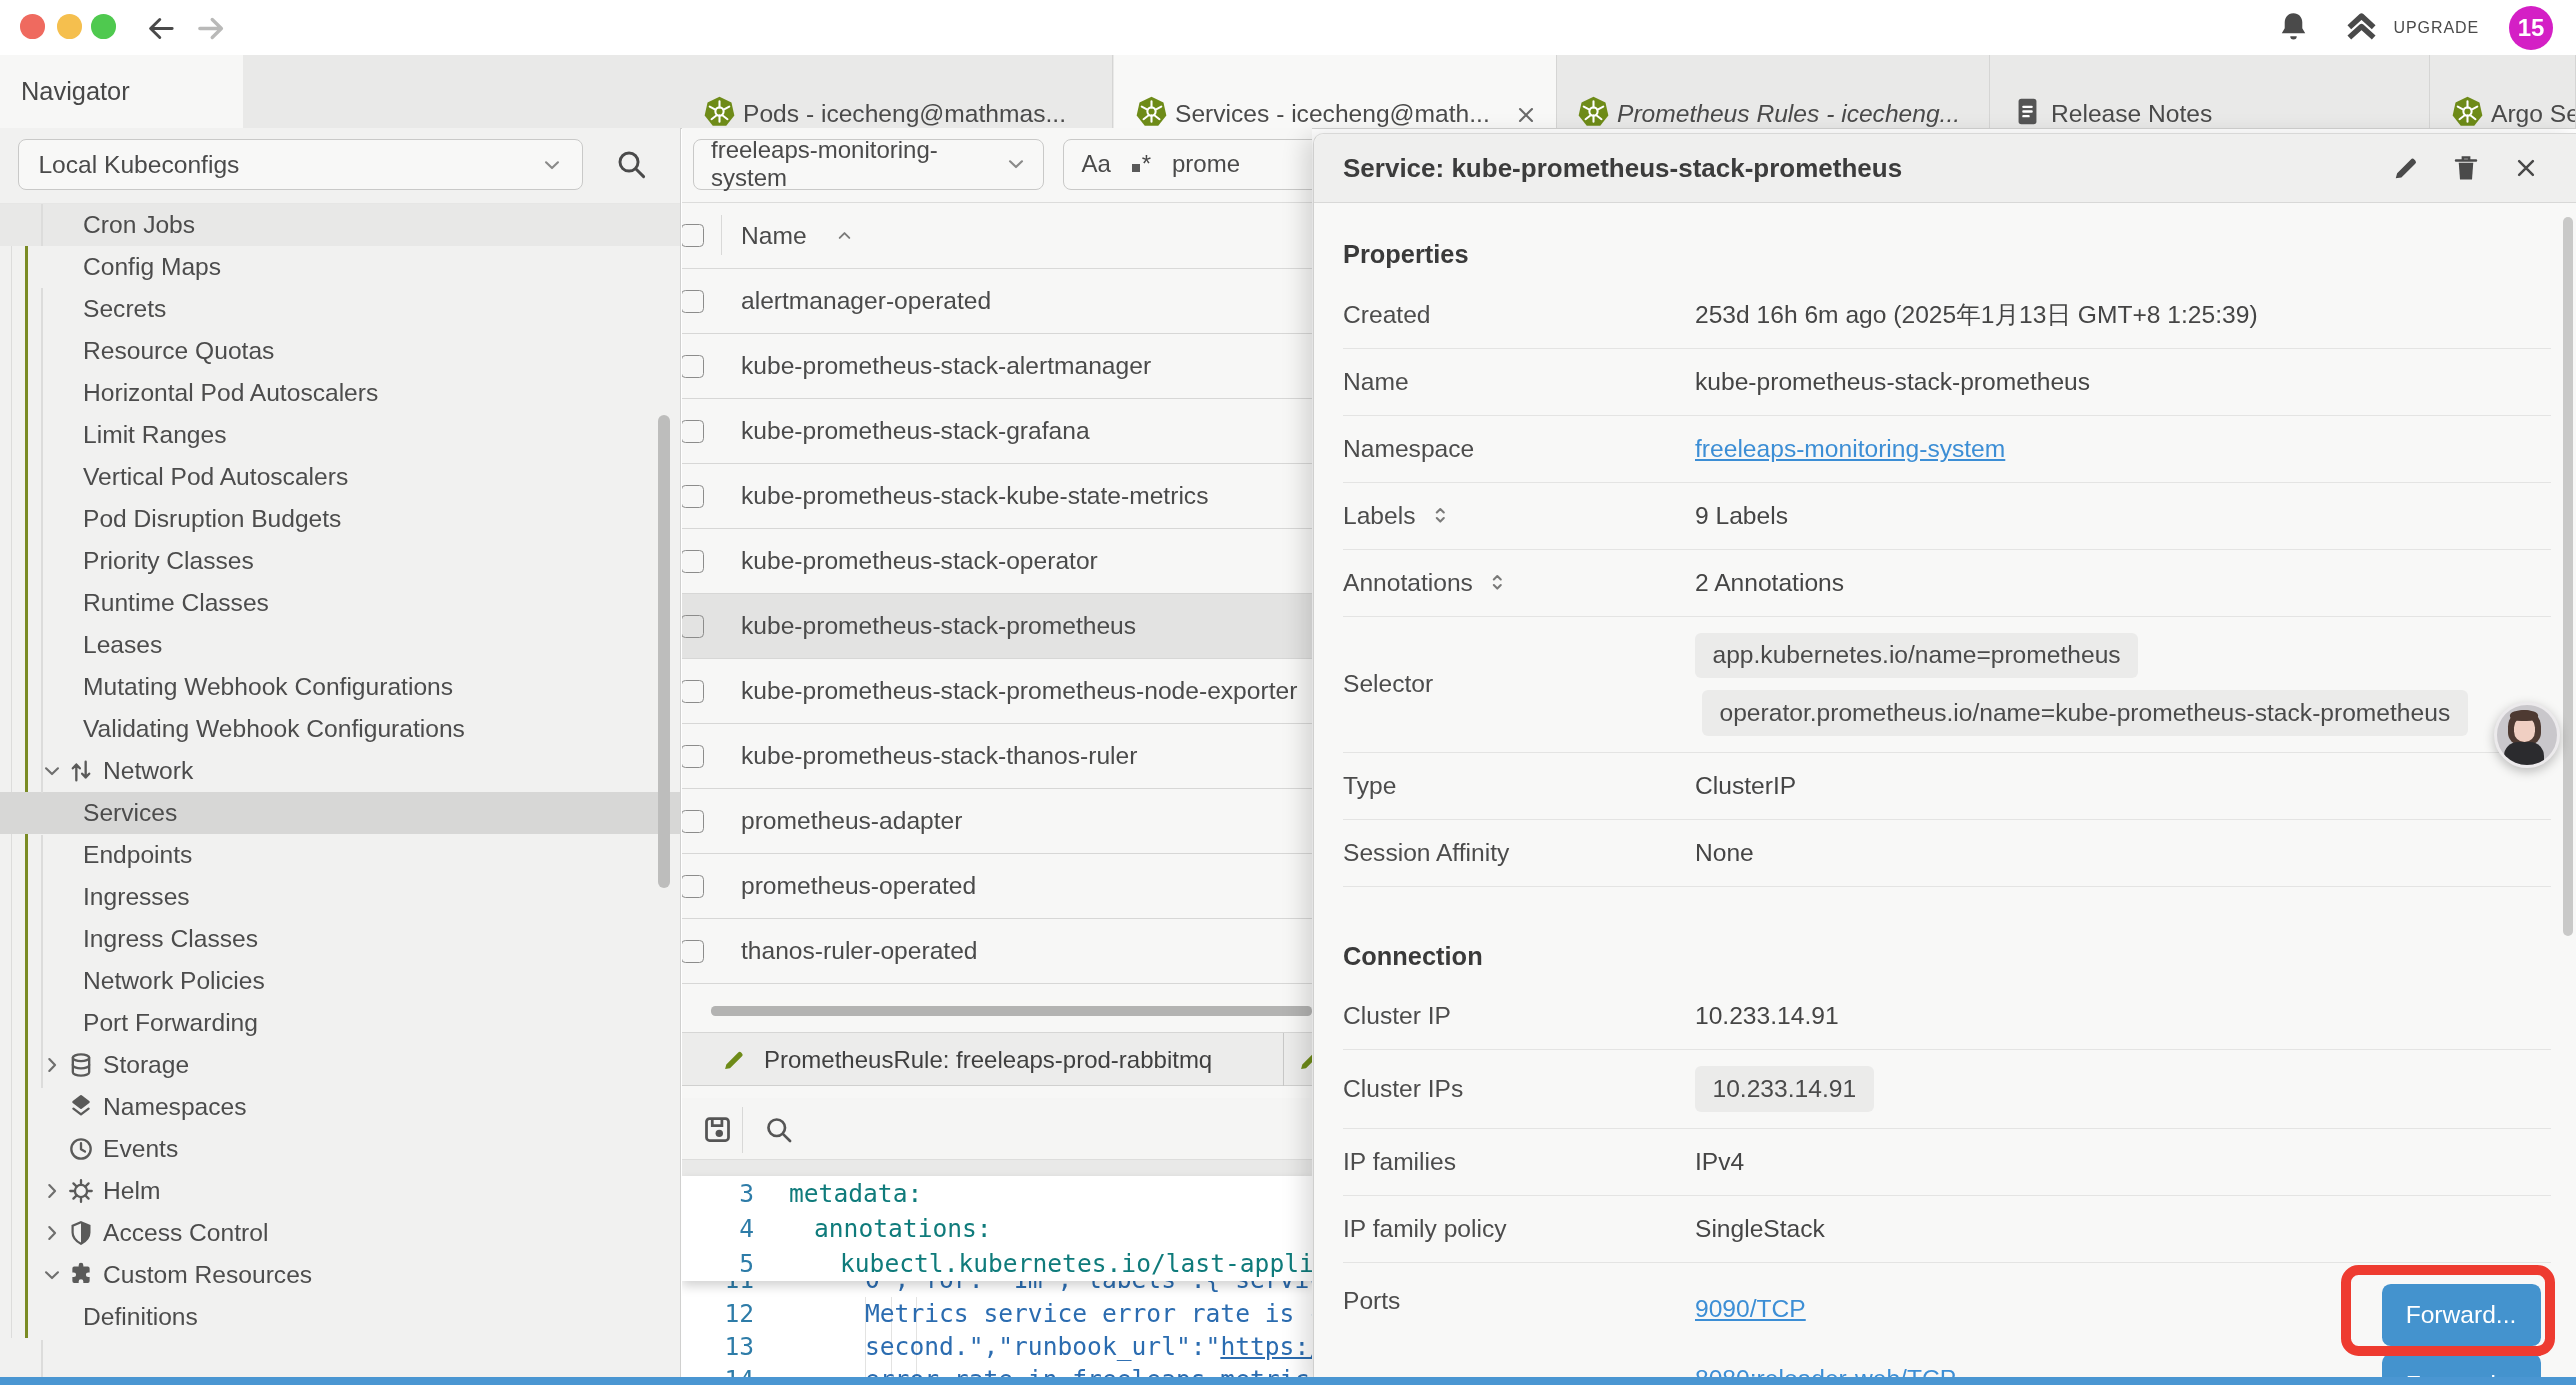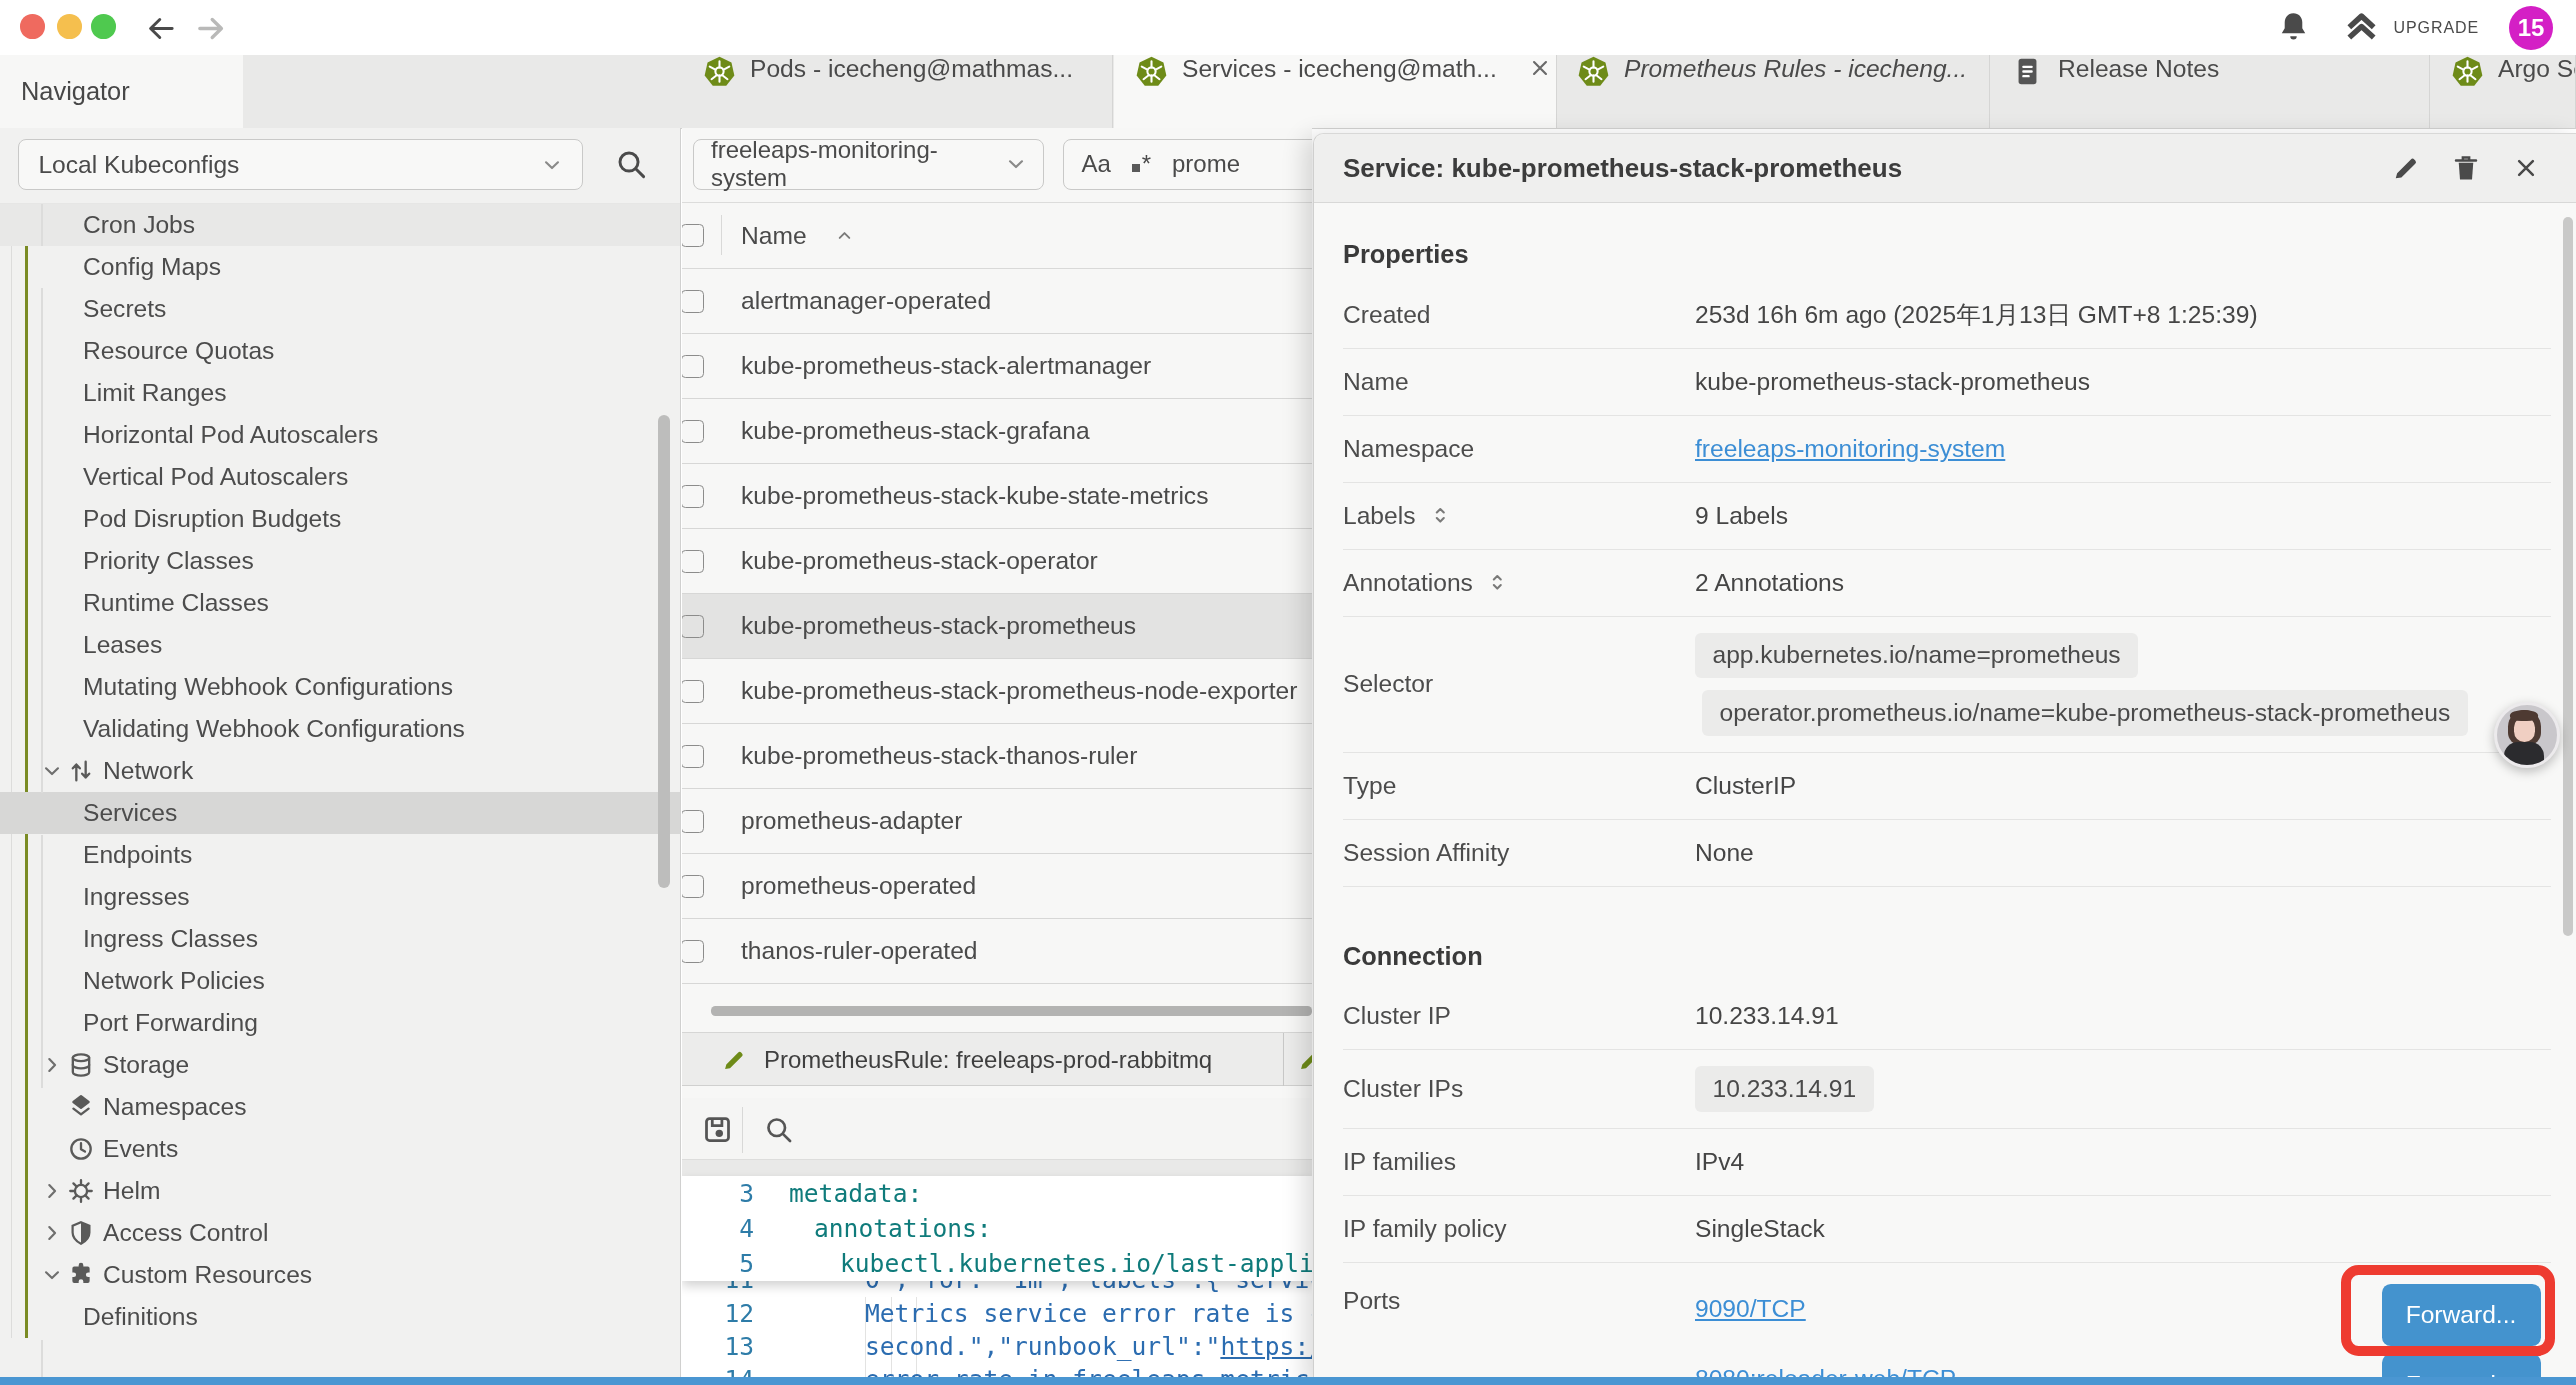--- a/index.html
+++ b/index.html
@@ -7,21 +7,21 @@
   
   #topbar{position:absolute;left:0;top:0;width:2576px;height:55px;background:#fff;}
   .tl{position:absolute;top:14px;width:24.6px;height:24.6px;border-radius:50%;}
   #tb-back,#tb-fwd{position:absolute;top:10.5px;width:35px;height:35px;}
   #tb-right{position:absolute;right:0;top:0;height:55px;display:flex;align-items:center;gap:30px;padding-right:23px;}
   #upgrade{display:flex;align-items:center;gap:12.3px;font-size:16px;letter-spacing:0.9px;color:#4a4a4a;}
   #badge{width:44px;height:44px;border-radius:50%;background:#d41fc5;color:#fff;font-size:24px;font-weight:bold;display:flex;align-items:center;justify-content:center;}
   
   #tabstrip{position:absolute;left:0;top:55px;width:2576px;height:73px;background:#e9e9e8;border-bottom:0.9px solid #d2d2d1;}
   #nav-tab{position:absolute;left:0;top:0;width:243px;height:73px;background:#f7f7f6;display:flex;align-items:center;padding-left:21px;box-sizing:border-box;font-size:25.4px;color:#474747;}
-  .wtab{position:absolute;top:0;height:73px;display:flex;align-items:flex-start;gap:14px;padding:0 21px;box-sizing:border-box;border-right:0.9px solid #d5d5d4;font-size:24.6px;color:#4a4a4a;white-space:nowrap;overflow:hidden;}
+  .wtab{position:absolute;top:0;height:73px;display:flex;align-items:flex-end;gap:7px;padding:0 21px;box-sizing:border-box;border-right:0.9px solid #d5d5d4;font-size:24.6px;color:#4a4a4a;white-space:nowrap;overflow:hidden;}
   .wtab.active{background:#f8f8f7;border-right:0.9px solid #d5d5d4;}
   .wtab .xbtn{margin-left:16px;}
   .wtab.italic .wtab-label{font-style:italic;}
   
   #sidebar{position:absolute;left:0;top:128px;width:681px;height:1257px;background:#f1f1f0;border-right:0.9px solid #d0d0cf;box-sizing:border-box;overflow:hidden;}
   #sb-searchrow{position:relative;height:75px;}
   #kubeconfig-select{position:absolute;left:18.4px;top:11.4px;width:565px;height:51px;box-sizing:border-box;border:1.8px solid #c9c9c8;border-radius:8px;background:#f8f8f7;display:flex;align-items:center;justify-content:space-between;padding:0 17.5px 0 19px;font-size:24.6px;color:#4a4a4a;}
   #sb-search-icon{position:absolute;left:614px;top:19px;}
   #tree{position:relative;border-top:0.9px solid #e6e6e5;}
   .trow{position:relative;height:42px;display:flex;align-items:center;font-size:24.6px;color:#4c4c4c;white-space:nowrap;}
@@ -249,24 +249,24 @@
         <div class="trow">
           <span class="tlabel-d2">Config Maps</span>
         </div>
         <div class="trow">
           <span class="tlabel-d2">Secrets</span>
         </div>
         <div class="trow">
           <span class="tlabel-d2">Resource Quotas</span>
         </div>
         <div class="trow">
+          <span class="tlabel-d2">Horizontal Pod Autoscalers</span>
+        </div>
+        <div class="trow">
           <span class="tlabel-d2">Limit Ranges</span>
-        </div>
-        <div class="trow">
-          <span class="tlabel-d2">Horizontal Pod Autoscalers</span>
         </div>
         <div class="trow">
           <span class="tlabel-d2">Vertical Pod Autoscalers</span>
         </div>
         <div class="trow">
           <span class="tlabel-d2">Pod Disruption Budgets</span>
         </div>
         <div class="trow">
           <span class="tlabel-d2">Priority Classes</span>
         </div>

